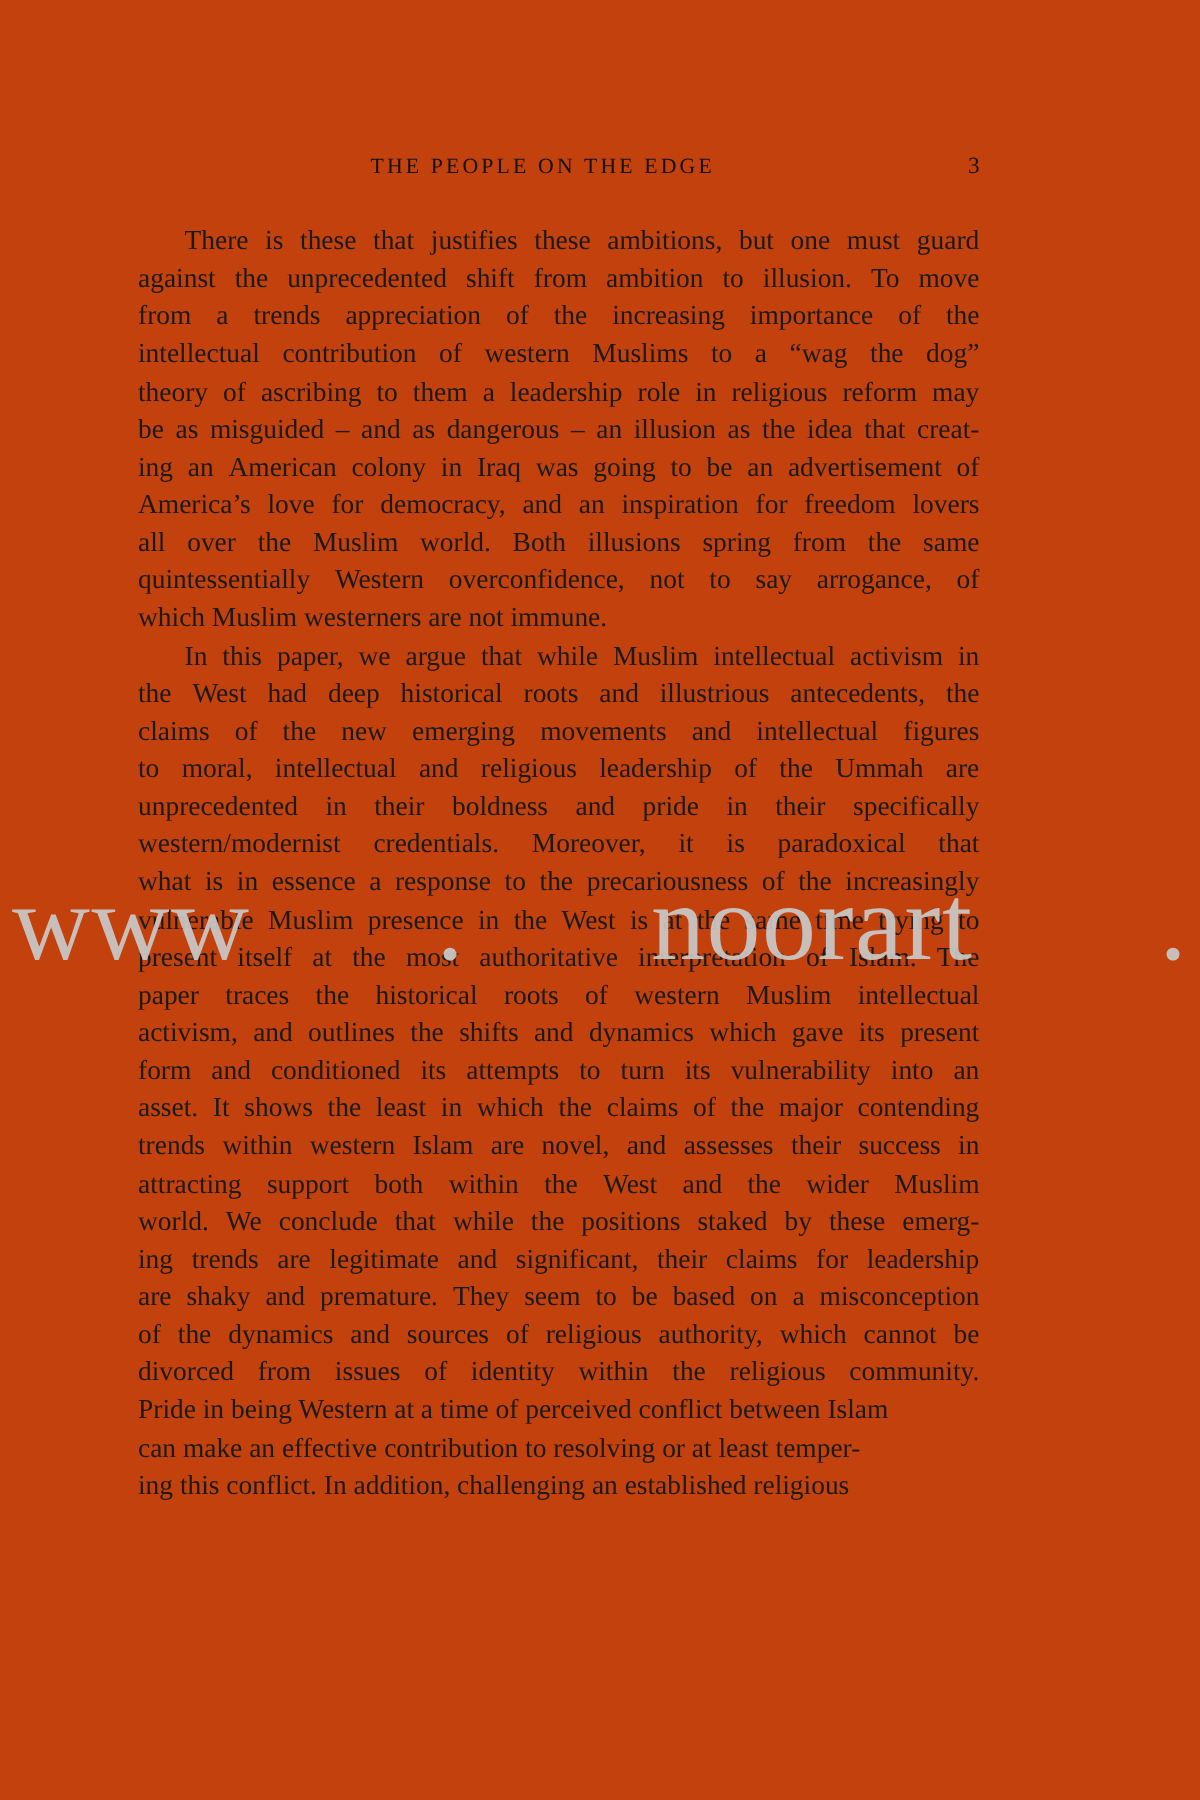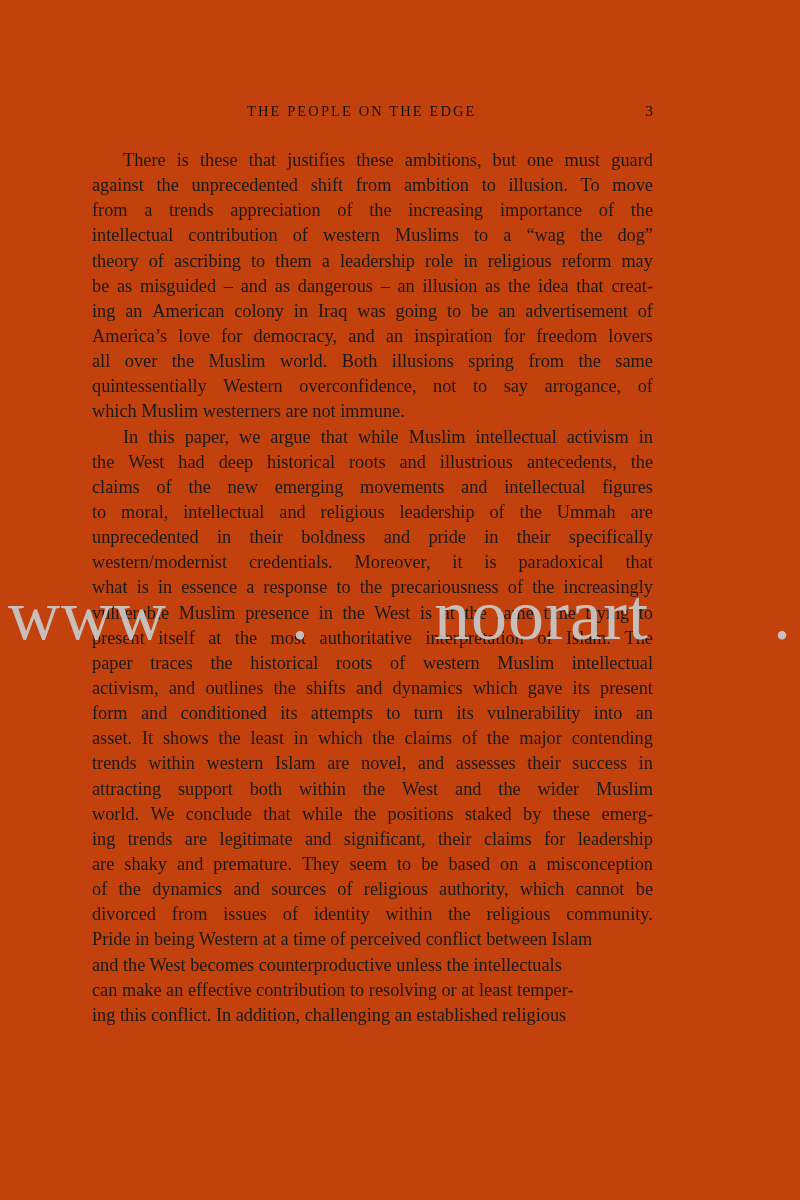--- a/index.html
+++ b/index.html
@@ -154,21 +154,20 @@
         <div class="line just"><span>form</span><span>and</span><span>conditioned</span><span>its</span><span>attempts</span><span>to</span><span>turn</span><span>its</span><span>vulnerability</span><span>into</span><span>an</span></div>
         <div class="line just"><span>asset.</span><span>It</span><span>shows</span><span>the</span><span>least</span><span>in</span><span>which</span><span>the</span><span>claims</span><span>of</span><span>the</span><span>major</span><span>contending</span></div>
         <div class="line just"><span>trends</span><span>within</span><span>western</span><span>Islam</span><span>are</span><span>novel,</span><span>and</span><span>assesses</span><span>their</span><span>success</span><span>in</span></div>
         <div class="line just"><span>attracting</span><span>support</span><span>both</span><span>within</span><span>the</span><span>West</span><span>and</span><span>the</span><span>wider</span><span>Muslim</span></div>
         <div class="line just"><span>world.</span><span>We</span><span>conclude</span><span>that</span><span>while</span><span>the</span><span>positions</span><span>staked</span><span>by</span><span>these</span><span>emerg-</span></div>
         <div class="line just"><span>ing</span><span>trends</span><span>are</span><span>legitimate</span><span>and</span><span>significant,</span><span>their</span><span>claims</span><span>for</span><span>leadership</span></div>
         <div class="line just"><span>are</span><span>shaky</span><span>and</span><span>premature.</span><span>They</span><span>seem</span><span>to</span><span>be</span><span>based</span><span>on</span><span>a</span><span>misconception</span></div>
         <div class="line just"><span>of</span><span>the</span><span>dynamics</span><span>and</span><span>sources</span><span>of</span><span>religious</span><span>authority,</span><span>which</span><span>cannot</span><span>be</span></div>
         <div class="line just"><span>divorced</span><span>from</span><span>issues</span><span>of</span><span>identity</span><span>within</span><span>the</span><span>religious</span><span>community.</span></div>
         <div class="line last">Pride in being Western at a time of perceived conflict between Islam</div>
-        <div class="line last">and the  West  becomes  counterproductive  unless  the  intellectuals</div>
         <div class="line last">can make an effective contribution to resolving or at least temper-</div>
         <div class="line last">ing this conflict.  In addition, challenging an established religious</div>
       </div>
     </div>
 
   <div class="watermark">
     <span>www</span>
     <span>.</span>
     <span>noorart</span>
     <span>.</span>

